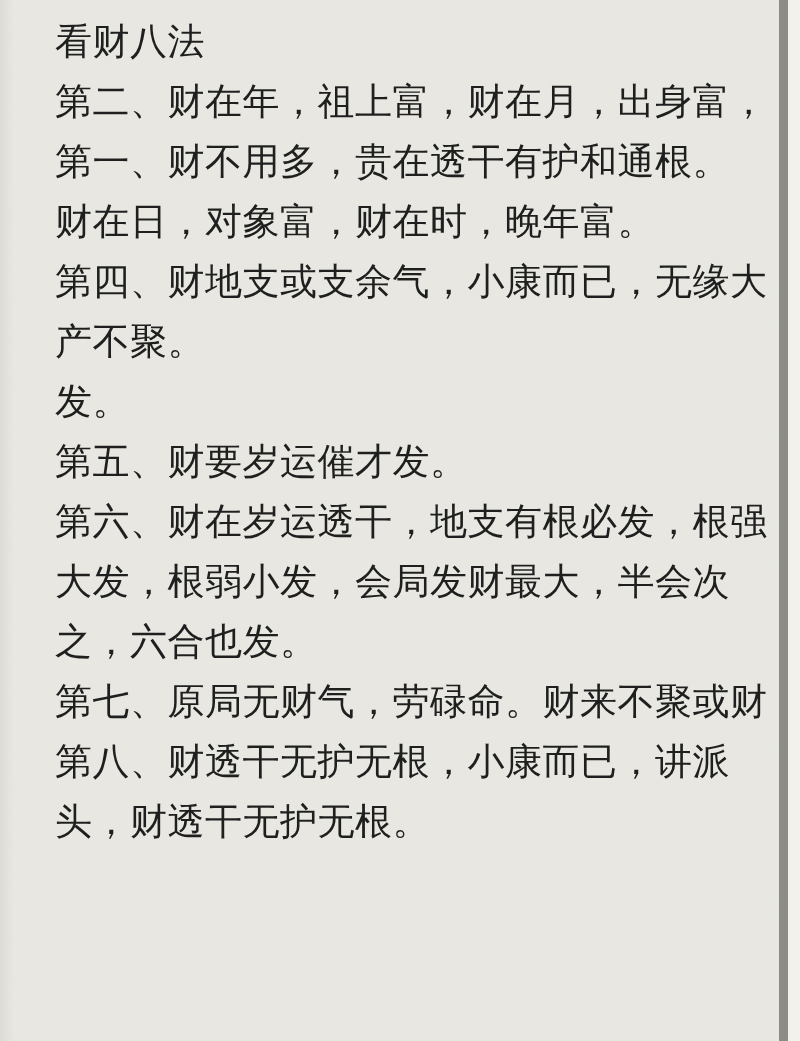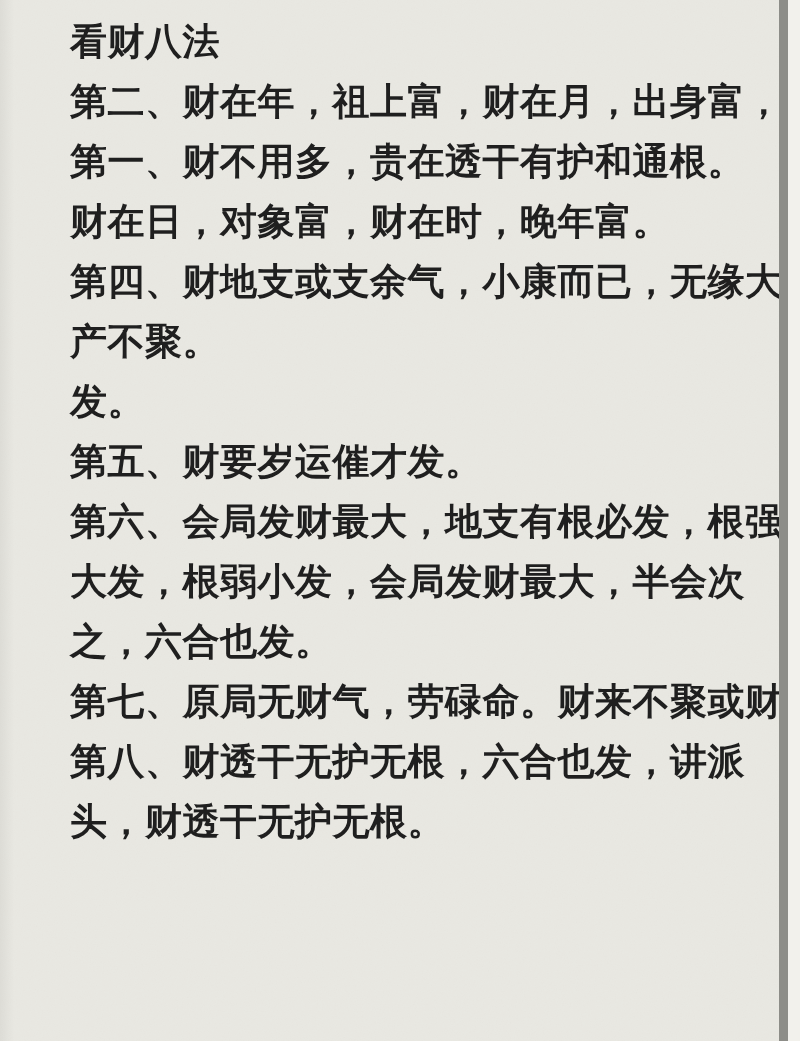--- a/index.html
+++ b/index.html
@@ -45,24 +45,23 @@
     position: absolute;
     top: 12px;
     left: 55px;
     right: 30px;
     color: #1f1f1f;
   }
   .line {
     height: 60px;
     line-height: 60px;
     font-size: 37px;
-    font-weight: 700;
+    font-weight: 400;
     letter-spacing: 0.5px;
     white-space: nowrap;
-    margin-left: 15px;
   }
 </style>
 </head>
 <body>
 
 <div class="page">
 
   <svg class="texture-svg" xmlns="http://www.w3.org/2000/svg">
     <filter id="paperNoise">
       <feTurbulence type="fractalNoise" baseFrequency="0.85" numOctaves="2" stitchTiles="stitch" result="n"></feTurbulence>
@@ -78,24 +77,24 @@
 
   <div class="text-block">
     <div class="line">看财八法</div>
     <div class="line">第二、财在年，祖上富，财在月，出身富，</div>
     <div class="line">第一、财不用多，贵在透干有护和通根。</div>
     <div class="line">财在日，对象富，财在时，晚年富。</div>
     <div class="line">第四、财地支或支余气，小康而已，无缘大</div>
     <div class="line">产不聚。</div>
     <div class="line">发。</div>
     <div class="line">第五、财要岁运催才发。</div>
-    <div class="line">第六、会局发财最大，地支有根必发，根强</div>
+    <div class="line">第六、财在岁运透干，地支有根必发，根强</div>
     <div class="line">大发，根弱小发，会局发财最大，半会次</div>
     <div class="line">之，六合也发。</div>
     <div class="line">第七、原局无财气，劳碌命。财来不聚或财</div>
-    <div class="line">第八、财透干无护无根，六合也发，讲派</div>
+    <div class="line">第八、财透干无护无根，小康而已，讲派</div>
     <div class="line">头，财透干无护无根。</div>
   </div>
 
   <div class="edge-strip"></div>
   <div class="edge-margin"></div>
 
 </div>
 
 </body></html>

